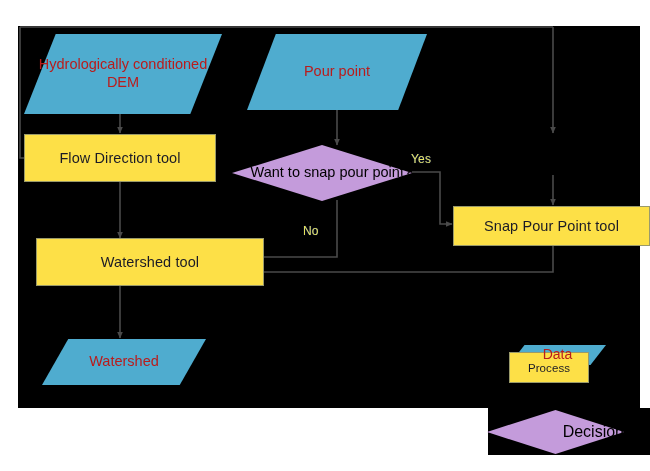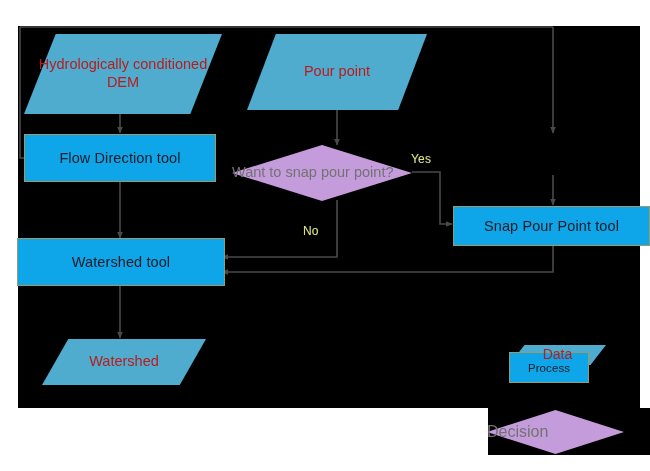--- a/index.html
+++ b/index.html
@@ -11,33 +11,33 @@
   
   .canvas-main{position:absolute;left:18px;top:26px;width:622px;height:382px;background:#000000;}
   .canvas-ext{position:absolute;left:488px;top:408px;width:162px;height:47px;background:#000000;}
 
   
   #wires{position:absolute;left:0;top:0;width:650px;height:471px;}
 
   
   .node{position:absolute;box-sizing:border-box;}
 
-  .proc{background:#0ea5e9;border:1px solid #9a9a6a;
+  .proc{background:#fde047;border:1px solid #9a9a6a;
         display:flex;align-items:center;justify-content:center;
         color:#1b1b26;font-size:14.5px;letter-spacing:.1px;}
 
   .para{display:flex;align-items:center;justify-content:center;
         color:#b91c1c;font-size:14.5px;}
   .para .pshape{position:absolute;left:0;top:0;width:100%;height:100%;
         background:#4FACCF;
         -webkit-clip-path:polygon(16% 0,100% 0,84% 100%,0 100%);
         clip-path:polygon(16% 0,100% 0,84% 100%,0 100%);}
   .para .plabel{position:relative;z-index:2;text-align:center;line-height:1.22;}
 
-  .dia{display:flex;align-items:center;justify-content:flex-start;color:#737373;font-size:14.5px;}
+  .dia{display:flex;align-items:center;justify-content:flex-end;color:#000000;font-size:14.5px;}
   .dia .dshape{position:absolute;left:0;top:0;width:100%;height:100%;
         background:#C49BDB;
         -webkit-clip-path:polygon(50% 0,100% 50%,50% 100%,0 50%);
         clip-path:polygon(50% 0,100% 50%,50% 100%,0 50%);}
   .dia .dlabel{position:relative;z-index:2;text-align:center;line-height:1.2;}
 
   
   .elabel{position:absolute;font-size:12px;color:#e8e45a;
           text-shadow:0 0 1px #2040c0;letter-spacing:.2px;}
 
@@ -102,21 +102,21 @@
 
   <div class="node dia" style="left:232px;top:145px;width:180px;height:56px;">
     <span class="dshape"></span>
     <span class="dlabel">Want to snap pour point?</span>
   </div>
 
   <div class="node proc" style="left:453px;top:206px;width:197px;height:40px;">
     <span>Snap Pour Point tool</span>
   </div>
 
-  <div class="node proc" style="left:17px;top:238px;width:208px;height:48px;">
+  <div class="node proc" style="left:36px;top:238px;width:228px;height:48px;">
     <span>Watershed tool</span>
   </div>
 
   <div class="node para" style="left:42px;top:339px;width:164px;height:46px;">
     <span class="pshape"></span>
     <span class="plabel">Watershed</span>
   </div>
 
   <div class="elabel" style="left:411px;top:152px;">Yes</div>
   <div class="elabel" style="left:303px;top:224px;">No</div>

